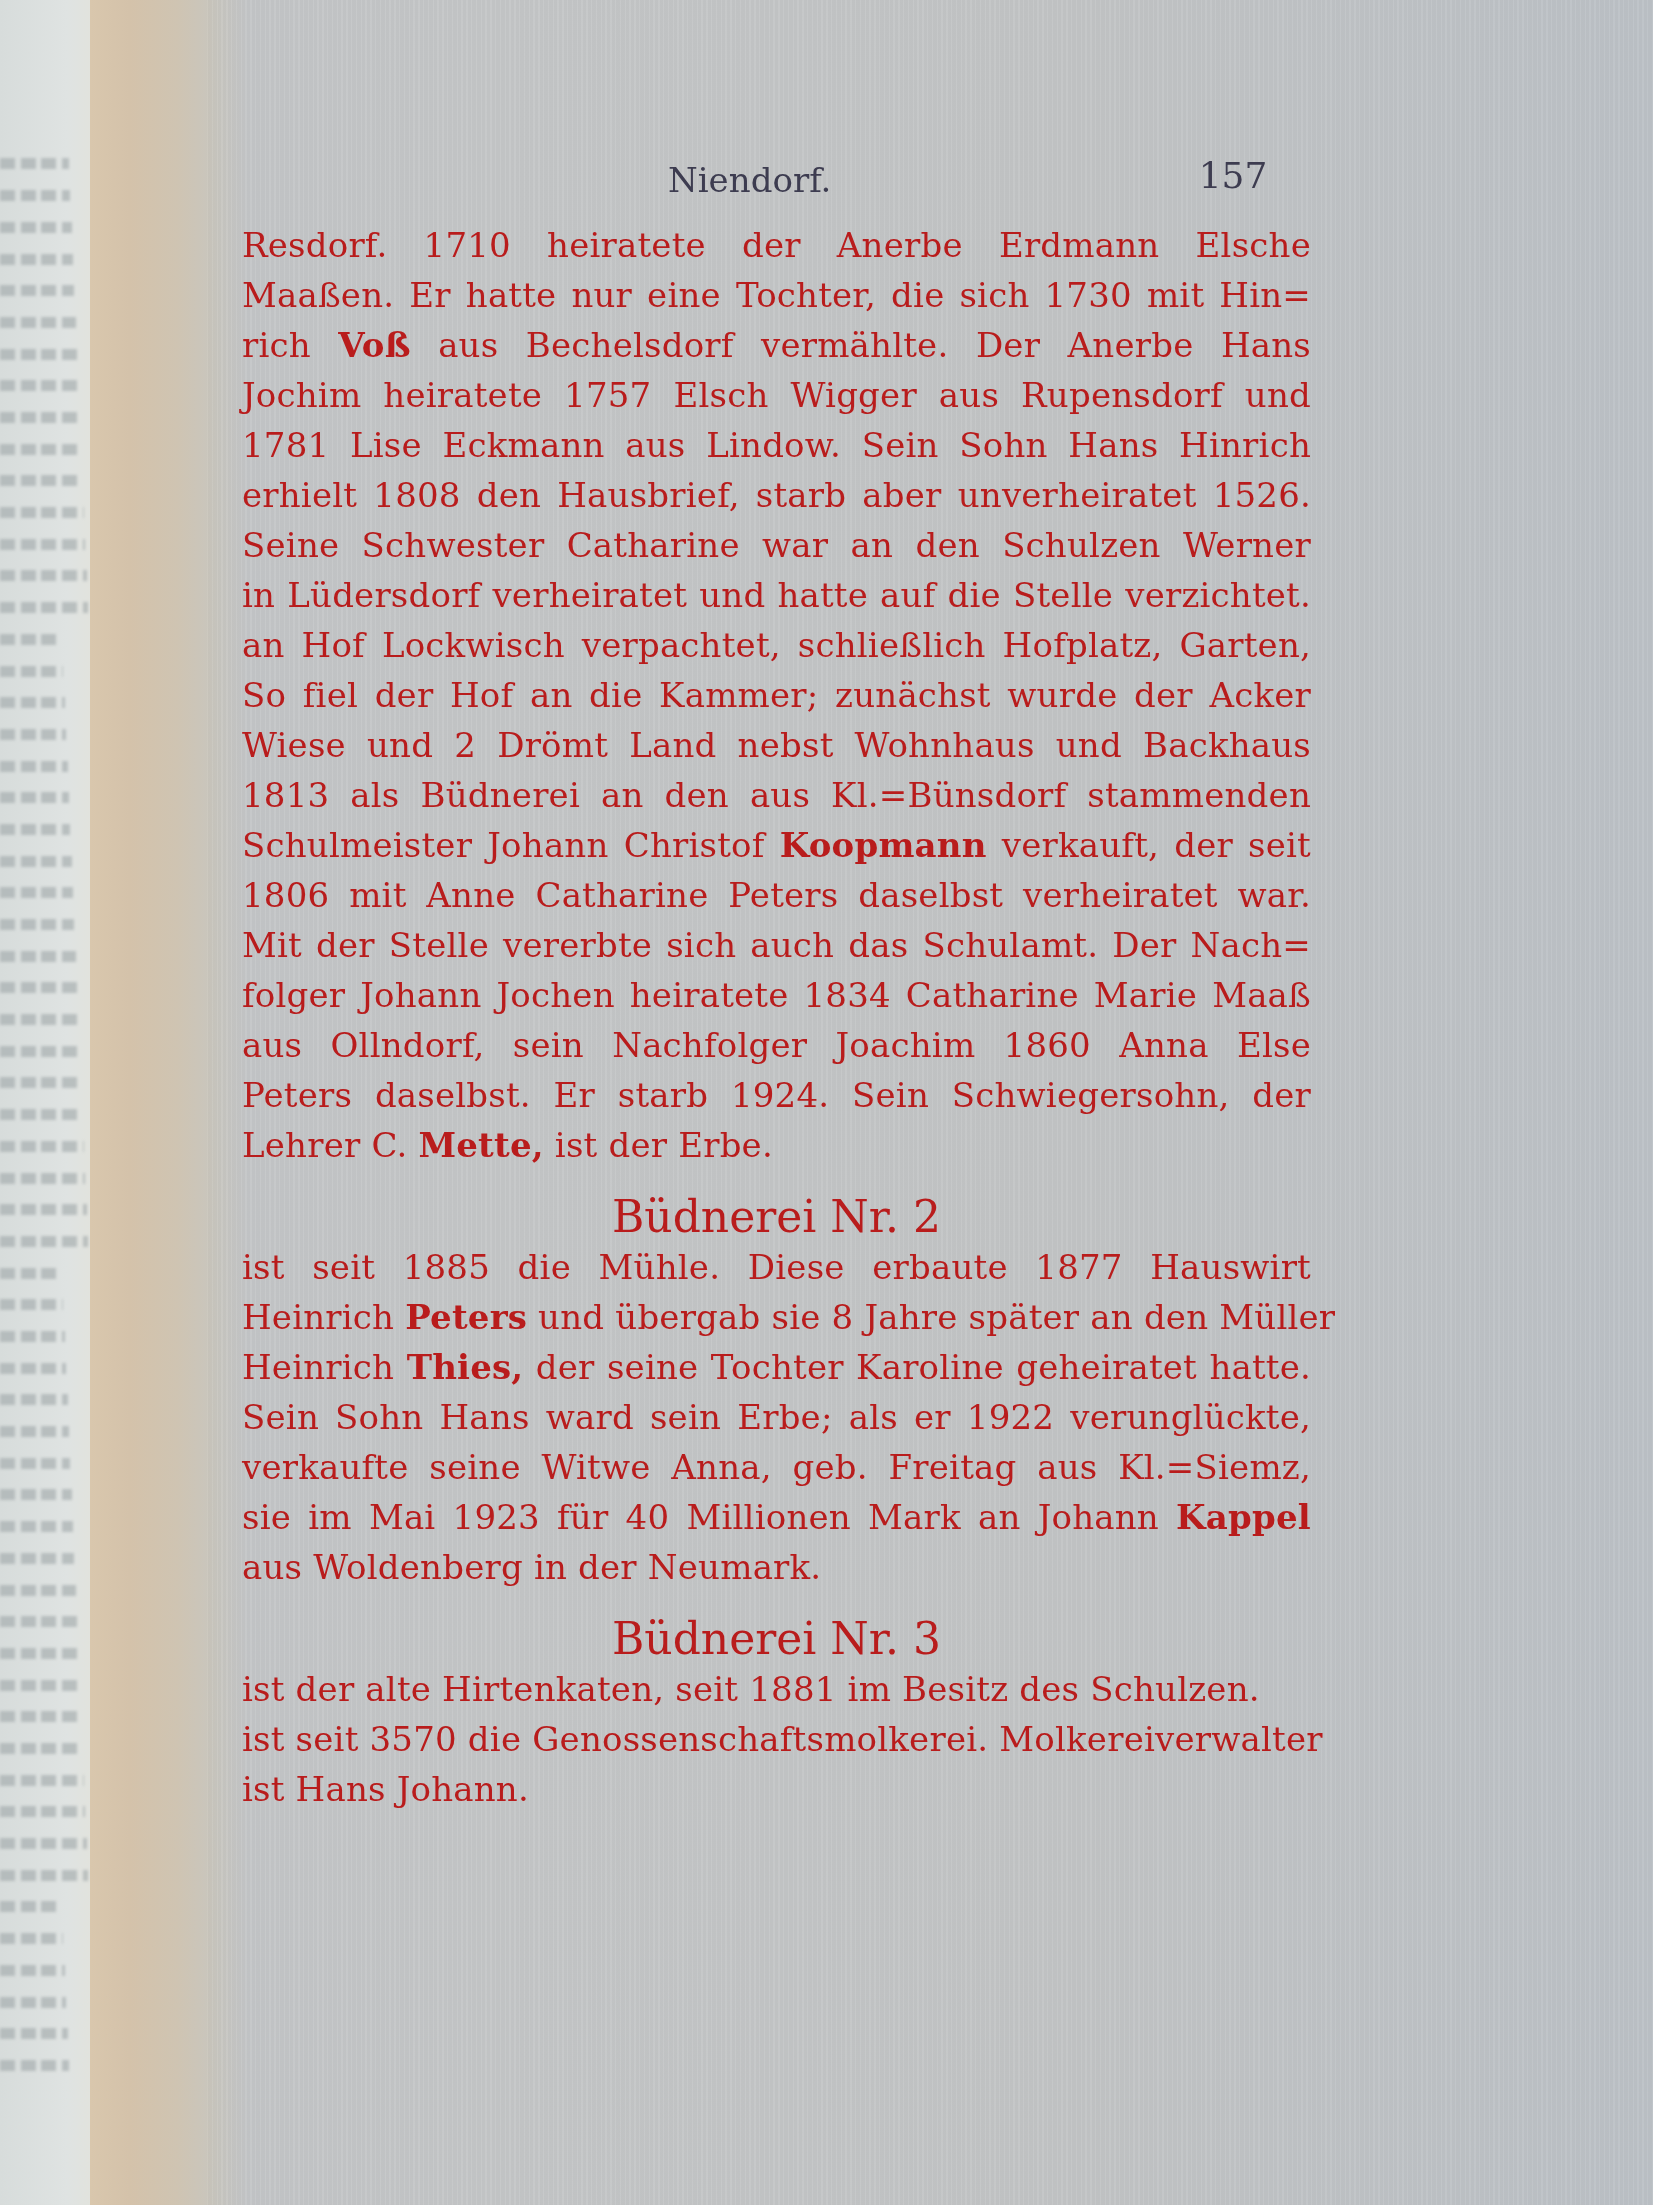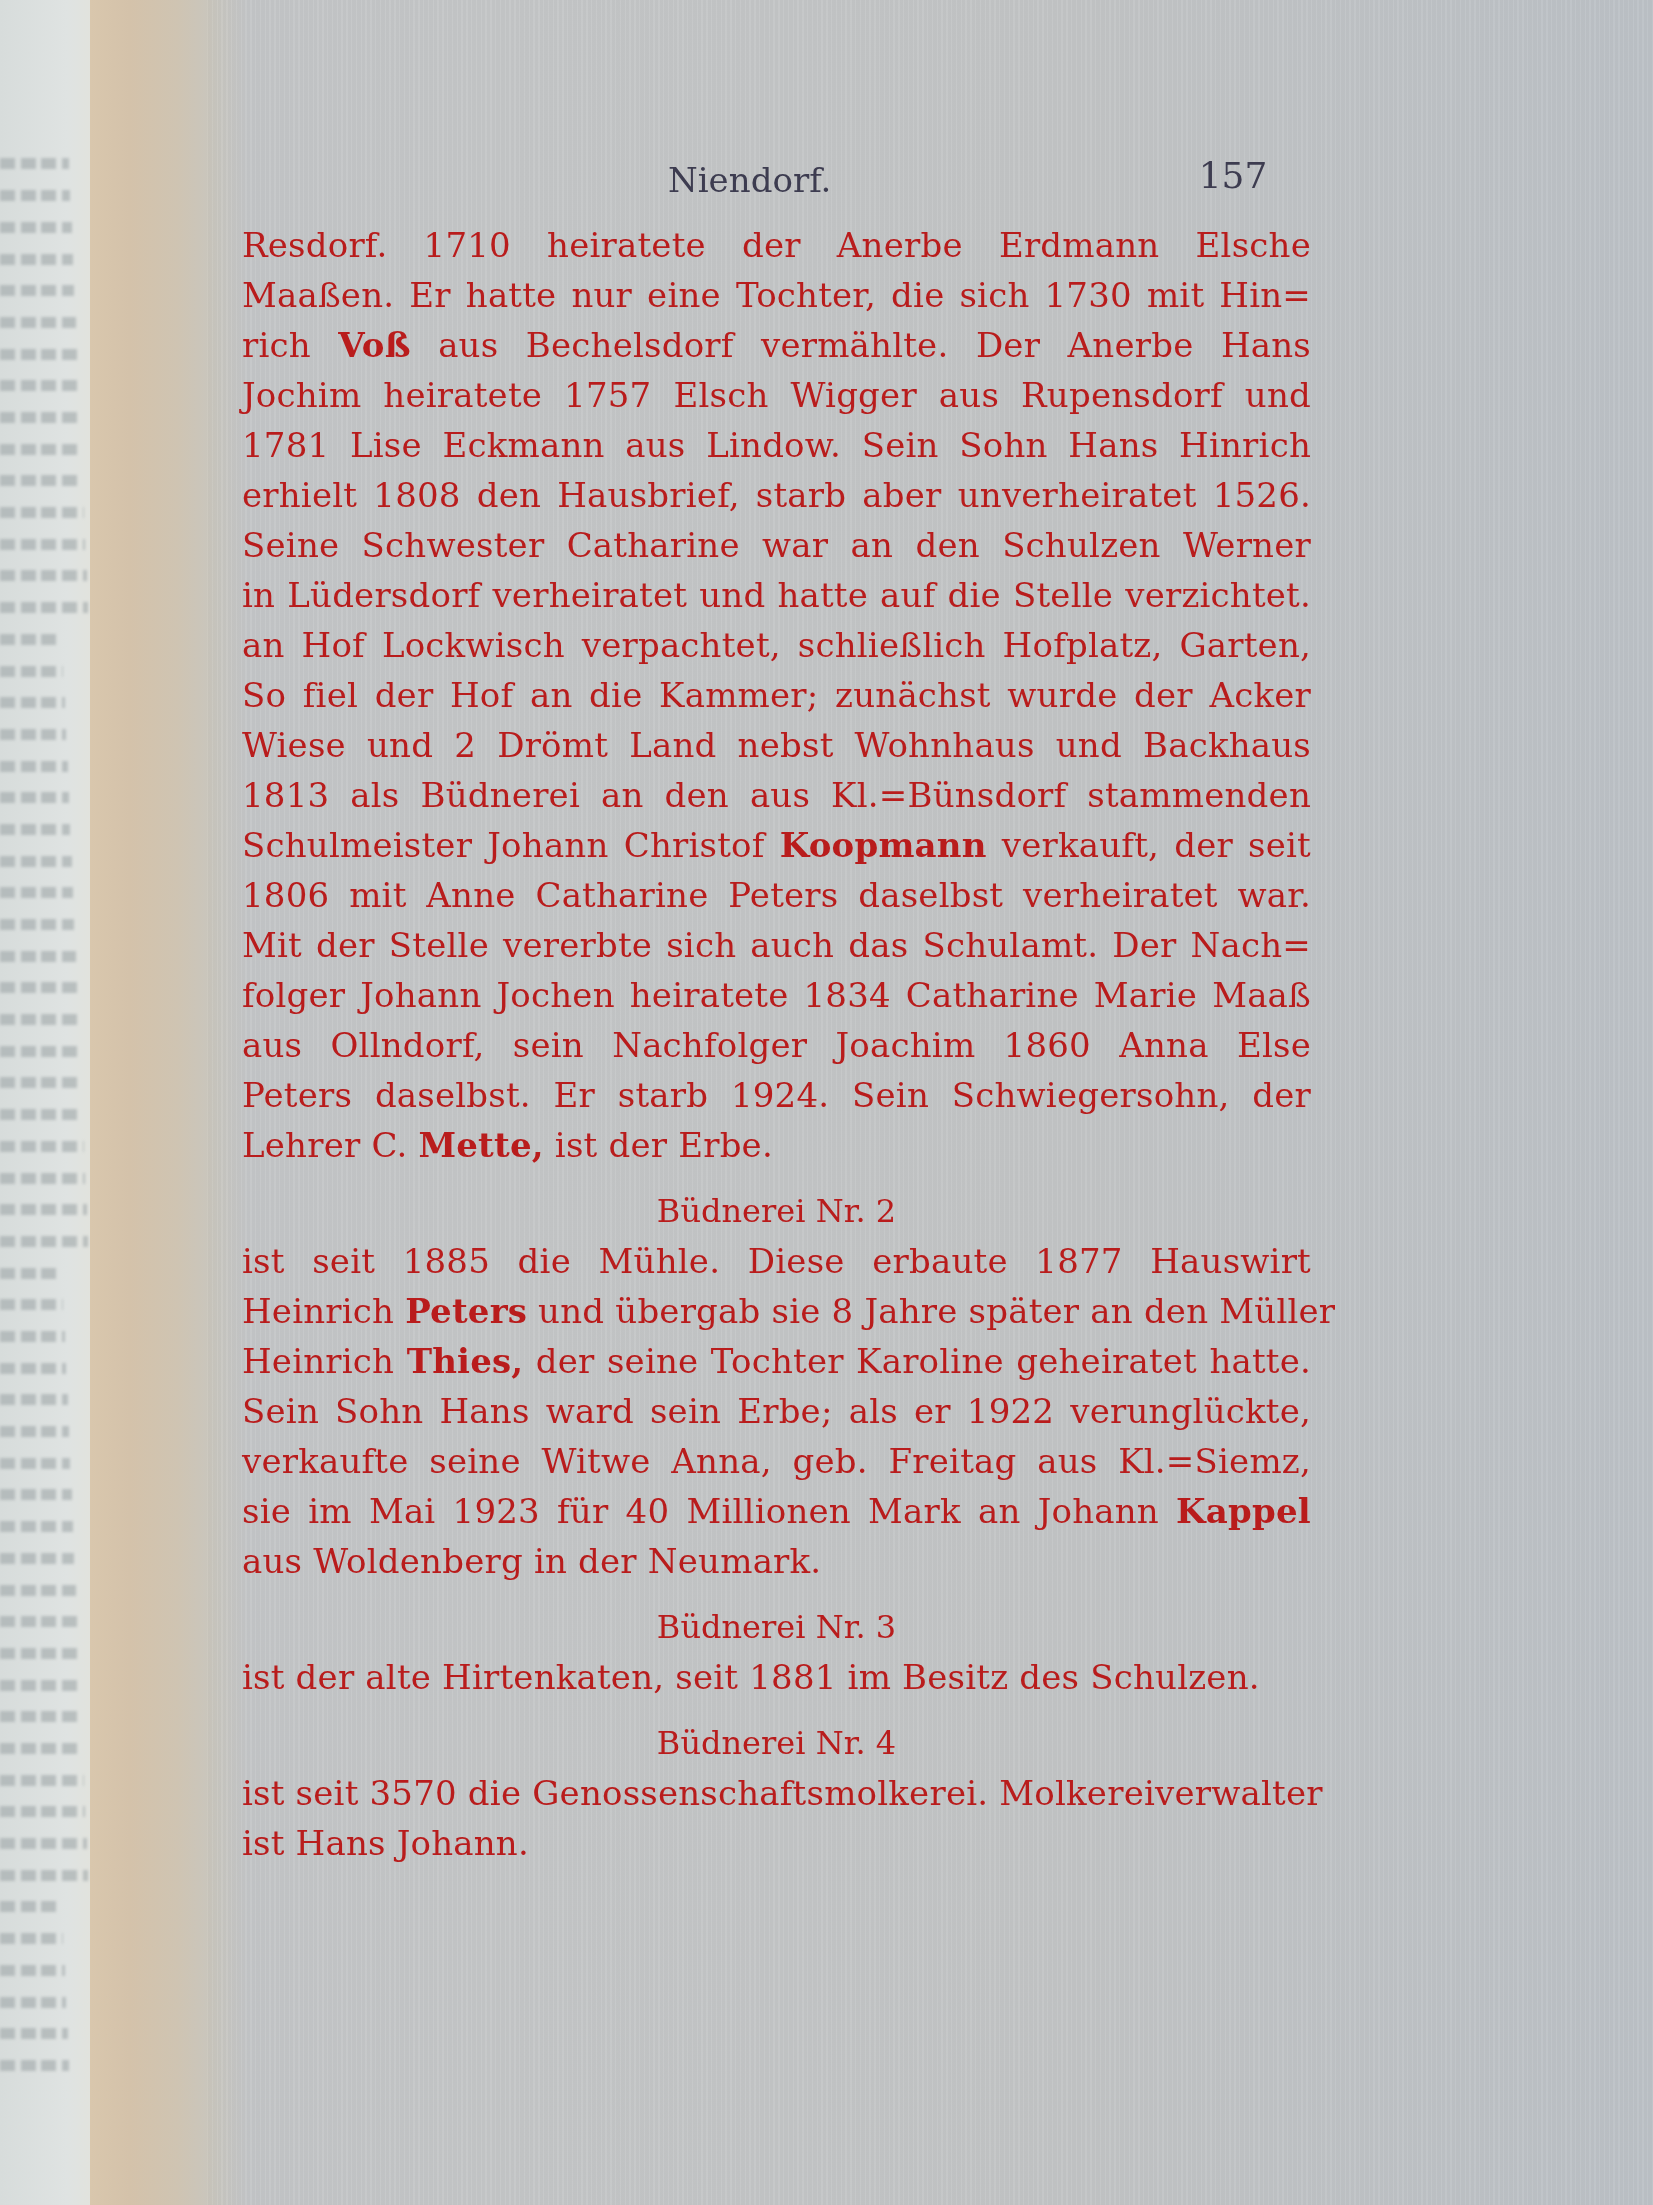--- a/index.html
+++ b/index.html
@@ -89,22 +89,22 @@
       letter-spacing: 0.2px;
     }
     .line.last {
       text-align-last: left;
     }
     .line b { font-weight: bold; }
     .section-heading {
       display: block;
       text-align: center;
       height: 50px;
-      margin-top: 16px;
-      font-size: 32px;
+      margin-top: 22px;
+      font-size: 44px;
     }
     .para {
       display: block;
     }
   </style>
 </head>
 <body>
 
 <div class="facing-page" id="facing">
     <div class="facing-line" style="top: 158px; width: 69px;"></div>
@@ -209,18 +209,17 @@
       <span class="line">Sein Sohn Hans ward sein Erbe; als er 1922 verunglückte,</span>
       <span class="line">verkaufte seine Witwe Anna, geb. Freitag aus Kl.=Siemz,</span>
       <span class="line"><span>sie im Mai 1923 für 40 Millionen Mark an Johann </span><b>Kappel</b><span></span></span>
       <span class="line last">aus Woldenberg in der Neumark.</span>
     </div>
     <div class="para">
       <div class="section-heading">Büdnerei Nr. 3</div>
       <span class="line last">ist der alte Hirtenkaten, seit 1881 im Besitz des Schulzen.</span>
     </div>
     <div class="para">
-      <div class="section-heading">Büdnerei Nr. 4</div>
       <span class="line">ist seit 3570 die Genossenschaftsmolkerei.  Molkereiverwalter</span>
       <span class="line last">ist Hans Johann.</span>
     </div>
   </div>
 
 
 </body></html>

